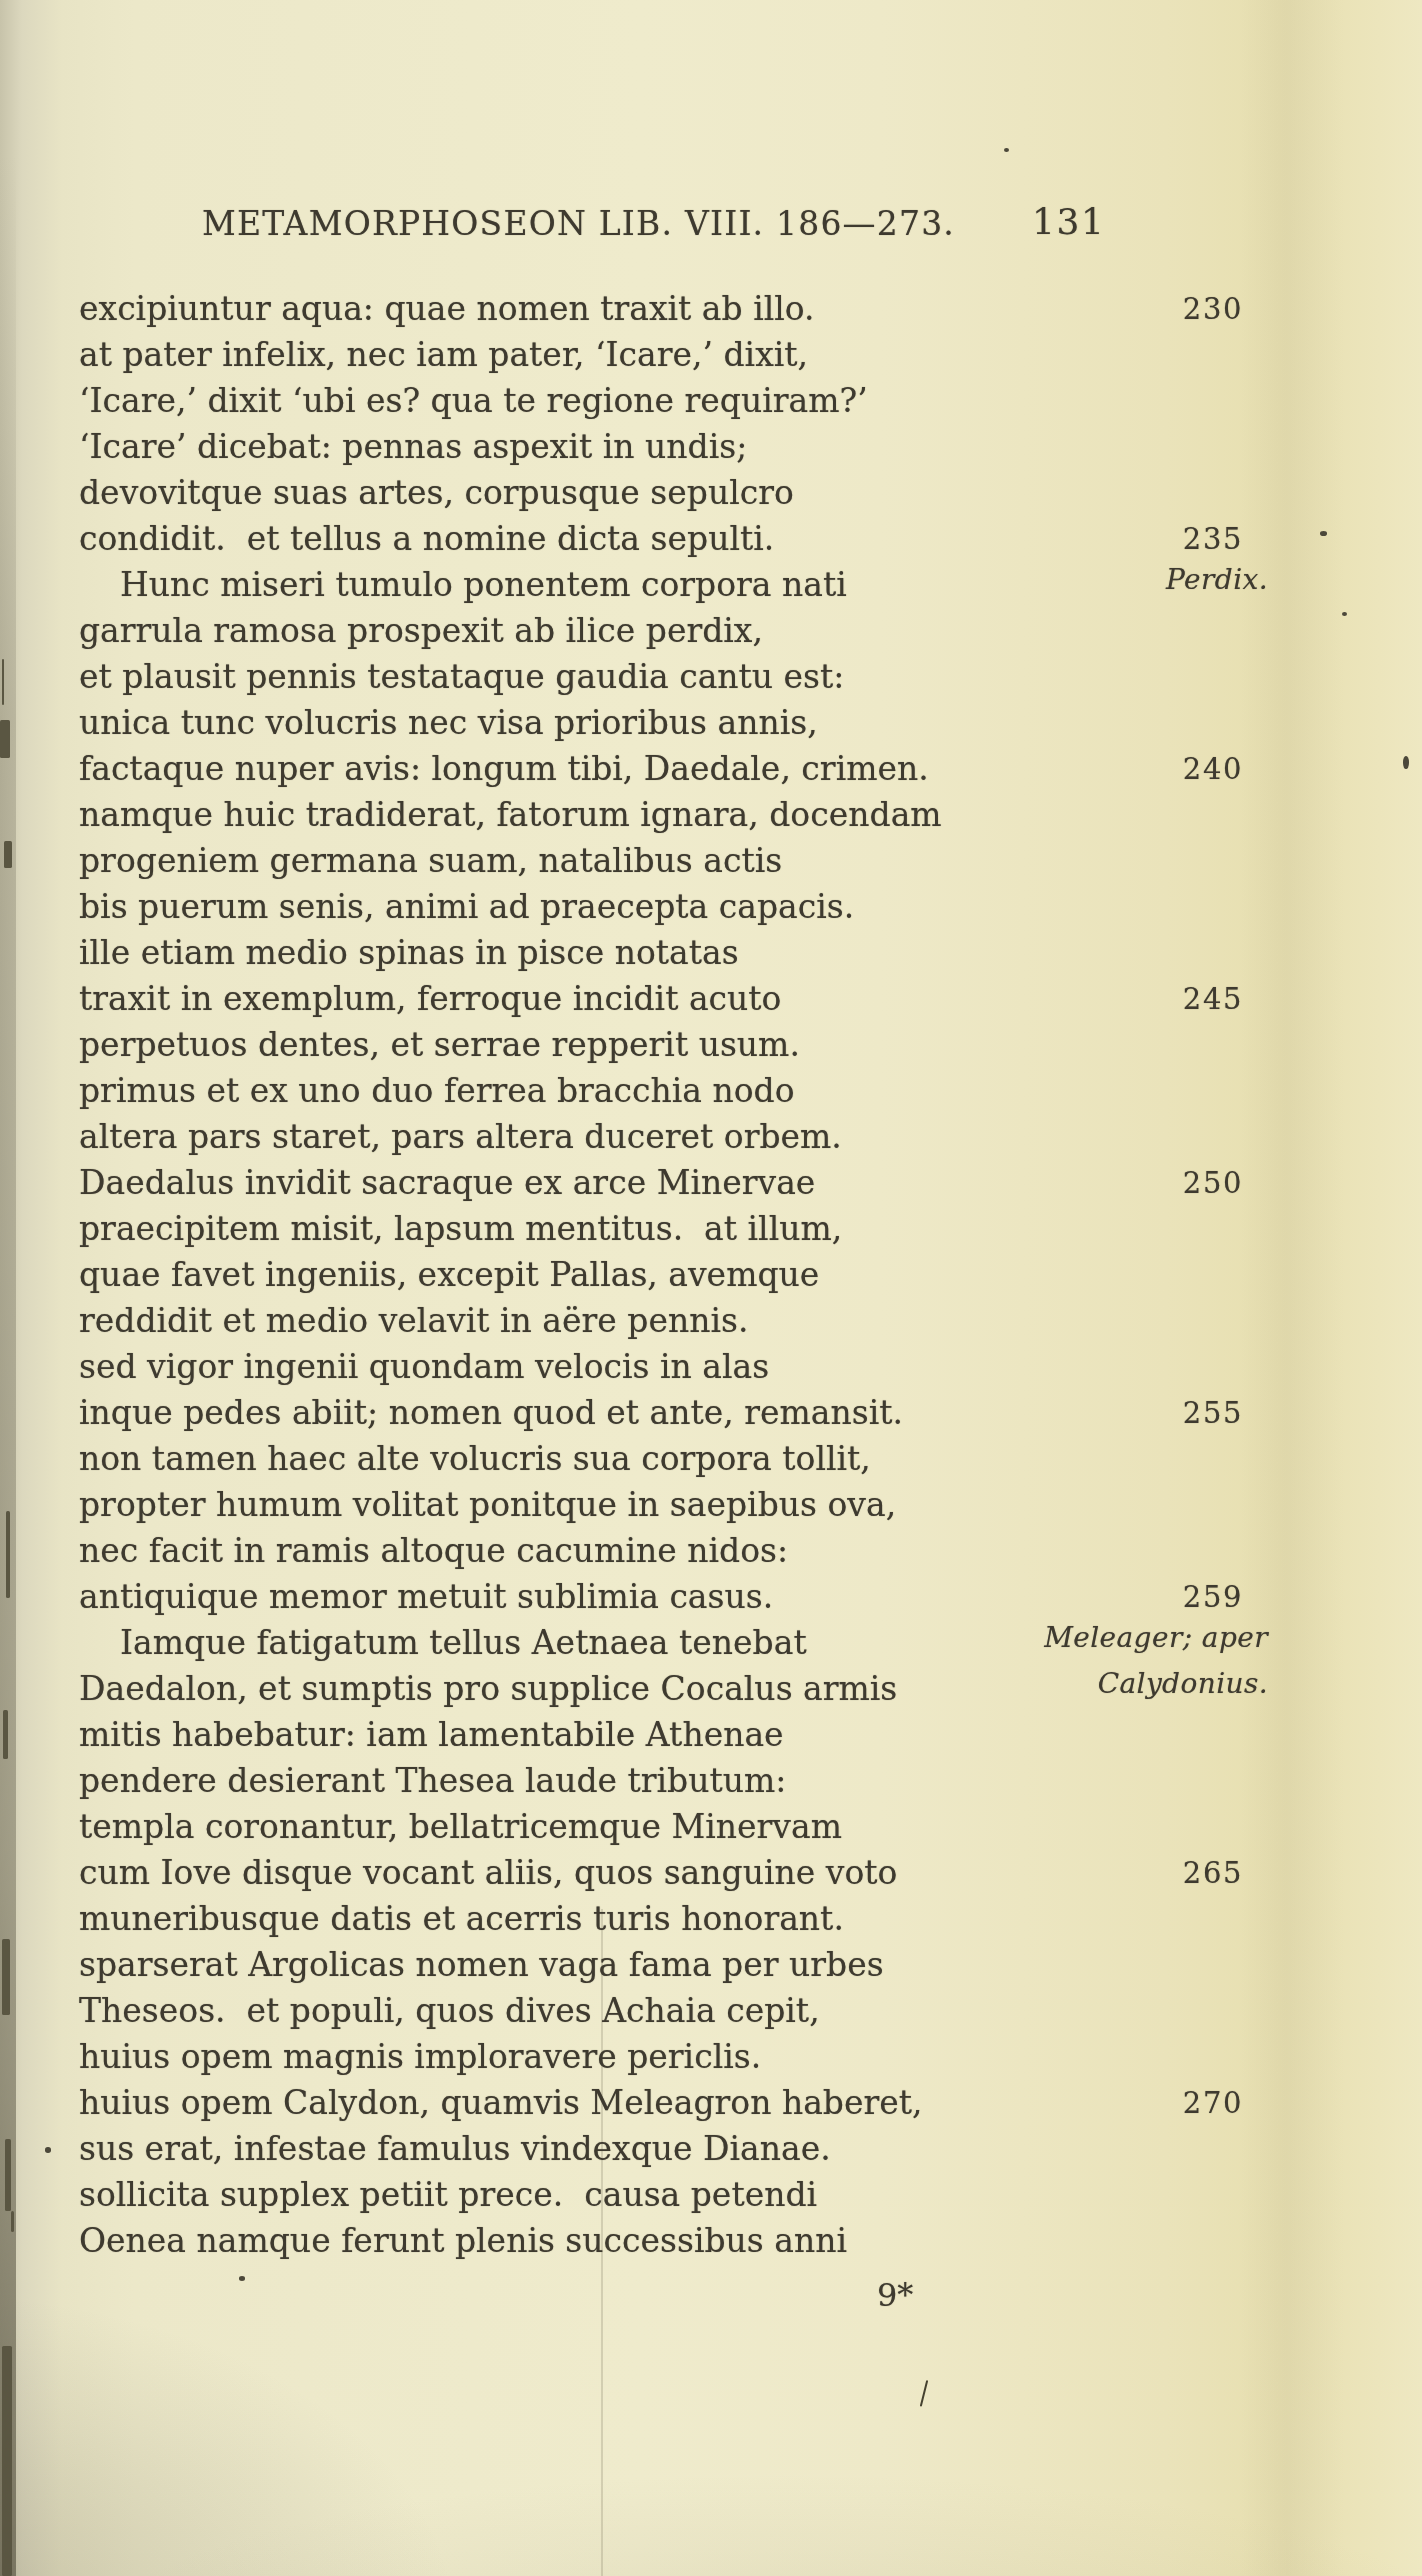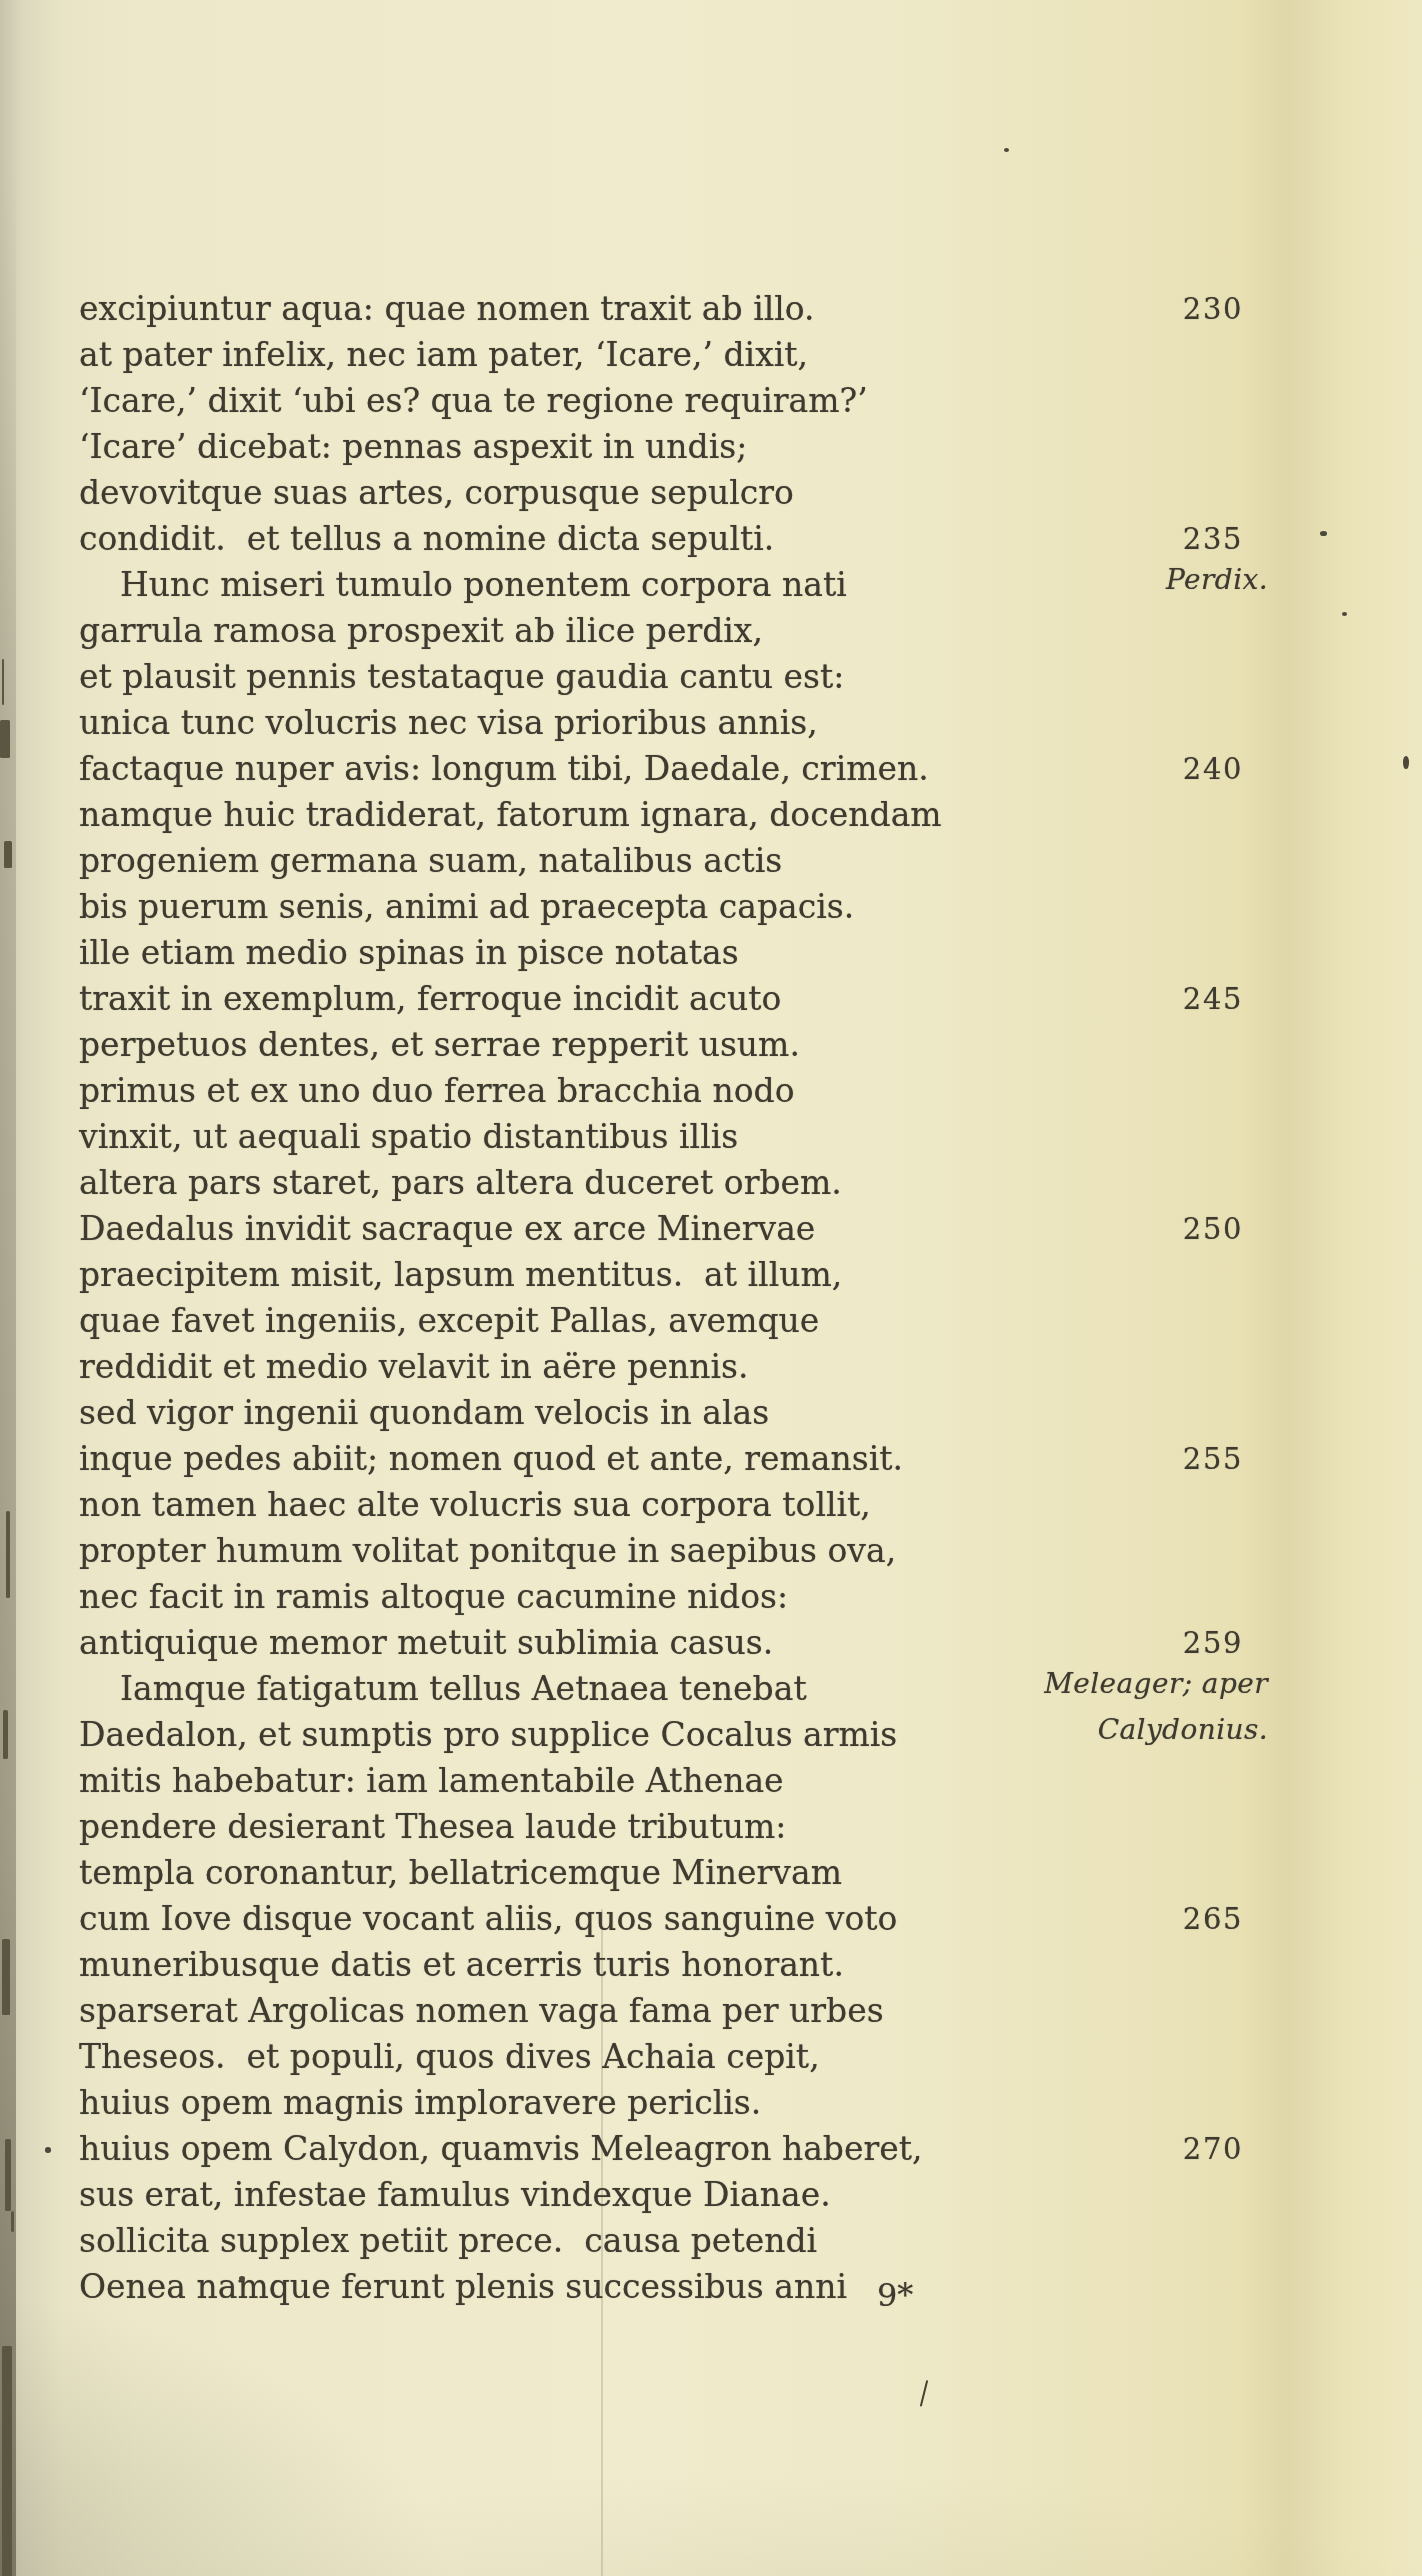--- a/index.html
+++ b/index.html
@@ -64,20 +64,24 @@
 </style>
 </head>
 <body>
 
 <div class="page">
 
   <div class="right-shade"></div>
   <div class="gutter-band"></div>
   <div class="crease" style="left:601px; top:1909px; height:667px;"></div>
 
+  <div class="header-row">
+    <div class="running-title ink">METAMORPHOSEON LIB. VIII. 186—273.</div>
+    <div class="page-number ink">131</div>
+  </div>
 
   <div class="text-block">
       <div class="line">
     <span class="verse ink">excipiuntur aqua: quae nomen traxit ab illo.</span>
     
     <span class="line-number ink">230</span>
   </div>
       <div class="line">
     <span class="verse ink">at pater infelix, nec iam pater, ‘Icare,’ dixit,</span>
     
@@ -153,25 +157,20 @@
     
     <span class="line-number ink">245</span>
   </div>
       <div class="line">
     <span class="verse ink">perpetuos dentes, et serrae repperit usum.</span>
     
     
   </div>
       <div class="line">
     <span class="verse ink">primus et ex uno duo ferrea bracchia nodo</span>
-    
-    
-  </div>
-      <div class="line">
-    <span class="verse ink">vinxit, ut aequali spatio distantibus illis</span>
     
     
   </div>
       <div class="line">
     <span class="verse ink">altera pars staret, pars altera duceret orbem.</span>
     
     
   </div>
       <div class="line">
     <span class="verse ink">Daedalus invidit sacraque ex arce Minervae</span>

